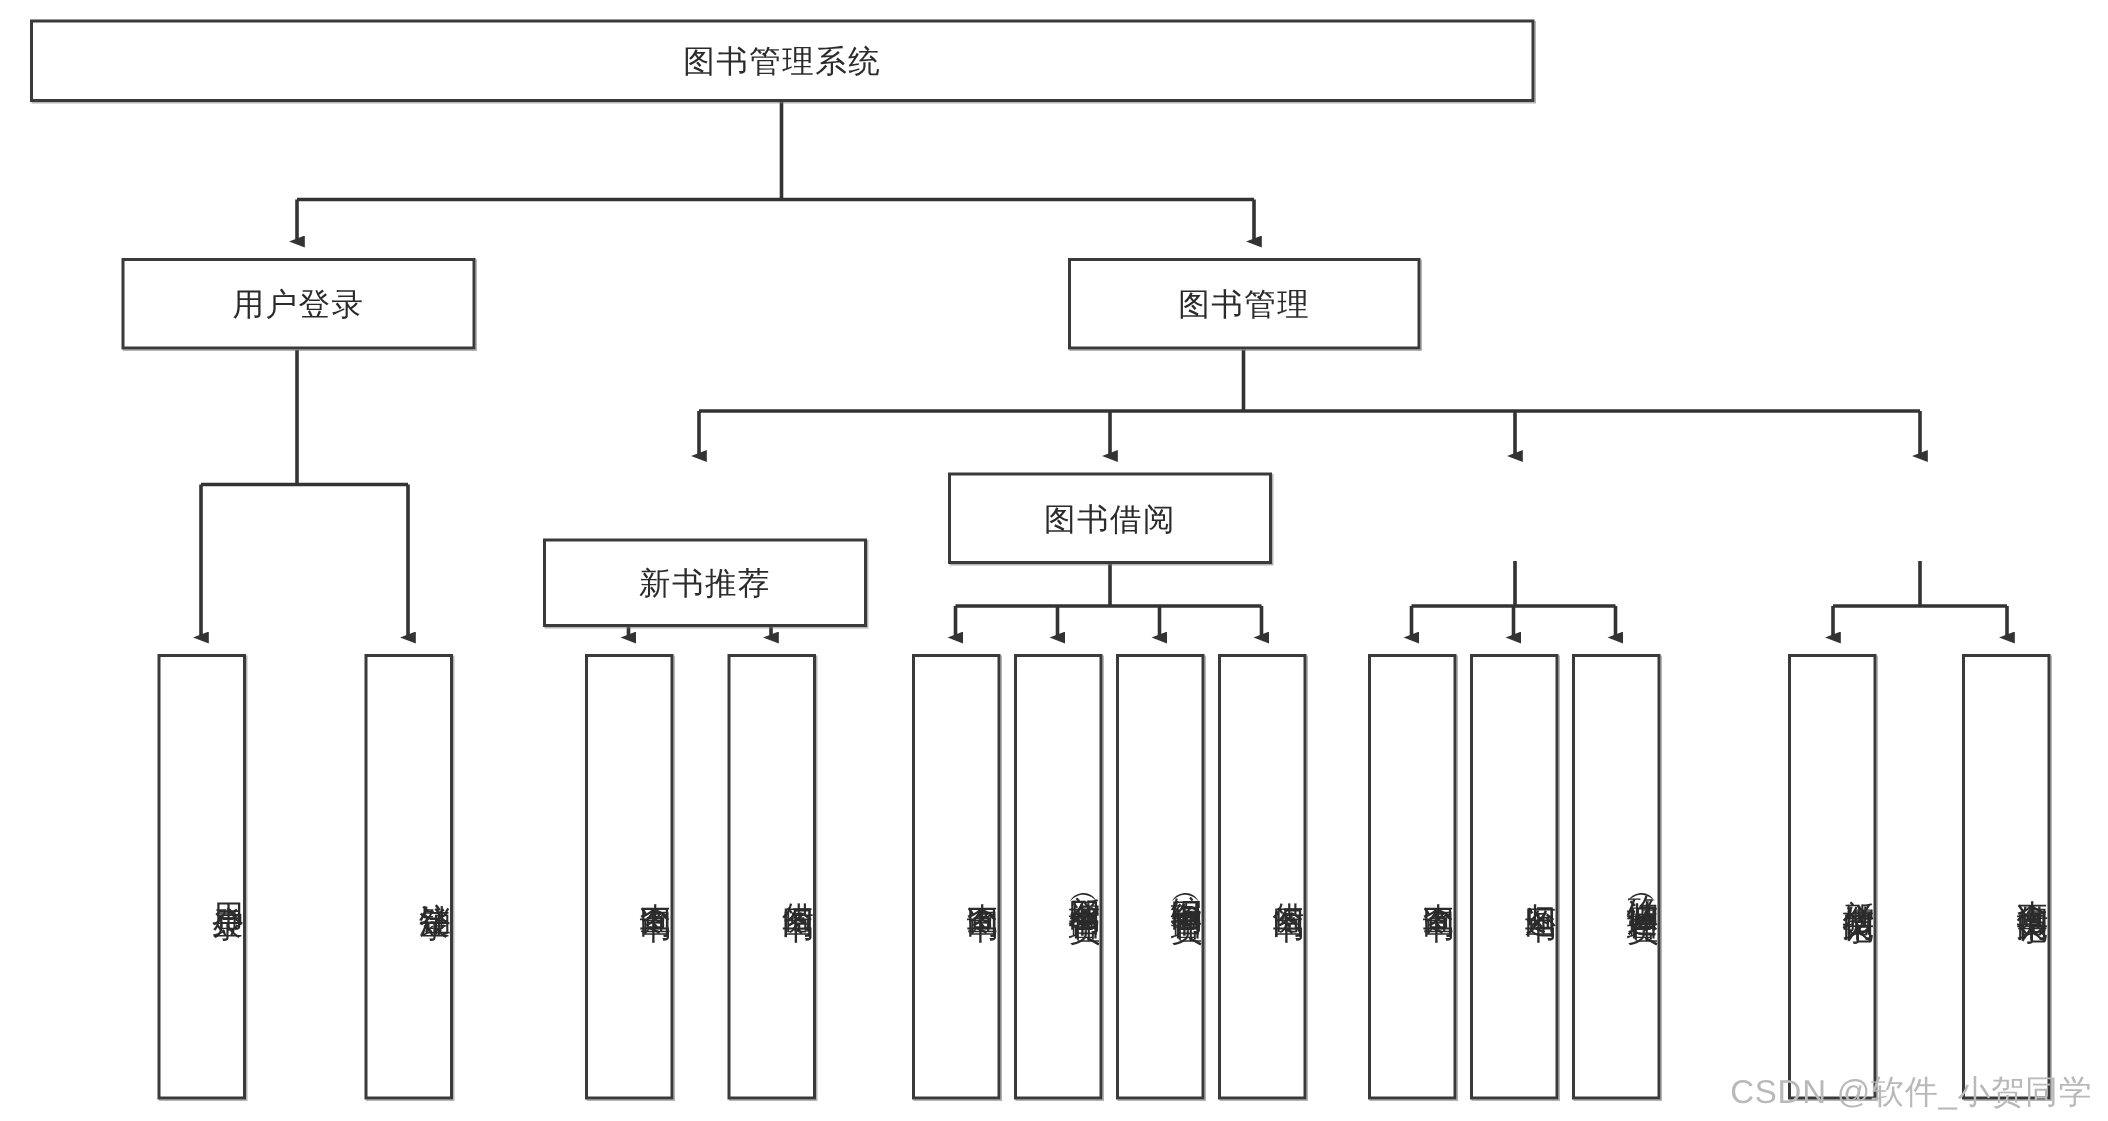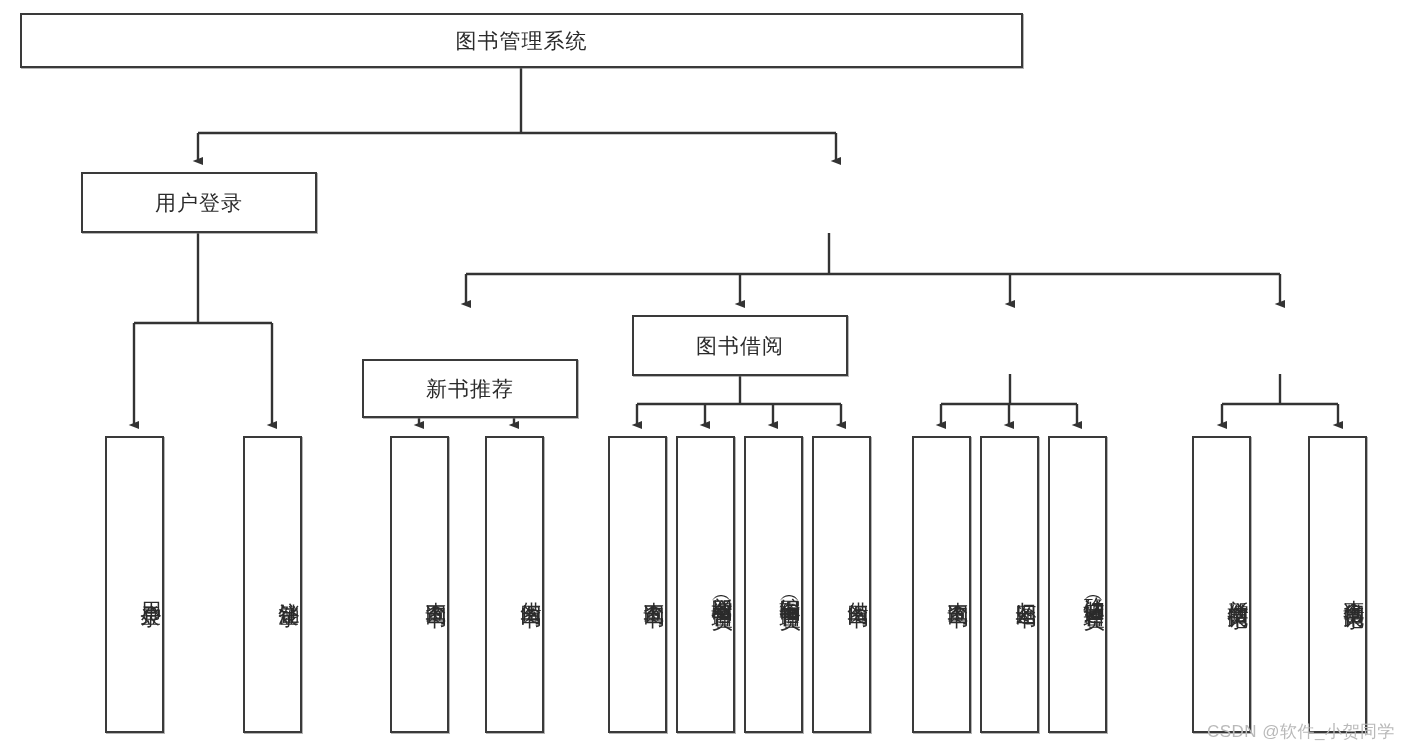--- a/index.html
+++ b/index.html
@@ -53,21 +53,21 @@
   .node.v .vtext {
     writing-mode: vertical-rl;
     text-orientation: upright;
     display: block;
     white-space: nowrap;
   }
   #watermark {
     position: absolute;
     right: 10px;
     bottom: 4px;
-    font-size: 17px;
+    font-size: 22px;
     color: #b9b9b9;
     letter-spacing: 0.5px;
     white-space: nowrap;
   }
 </style>
 </head>
 <body>
 
 <div id="canvas">
 
@@ -121,20 +121,23 @@
     </g>
   </svg>
 
   <div class="node h" style="left:20px; top:13px; width:1003px; height:55px;">
     <span>图书管理系统</span>
   </div>
 
   <div class="node h" style="left:81px; top:172px; width:236px; height:61px;">
     <span>用户登录</span>
   </div>
+  <div class="node h" style="left:712px; top:172px; width:235px; height:61px;">
+    <span>图书管理</span>
+  </div>
 
   <div class="node h" style="left:362px; top:315px; width:216px; height:59px;margin-top:44px;">
     <span>新书推荐</span>
   </div>
   <div class="node h" style="left:632px; top:315px; width:216px; height:61px;">
     <span>图书借阅</span>
   </div>
 
   <div class="node v" style="left:105px; top:436px; width:59px; height:297px;">
     <span class="vtext">用户登录</span>

